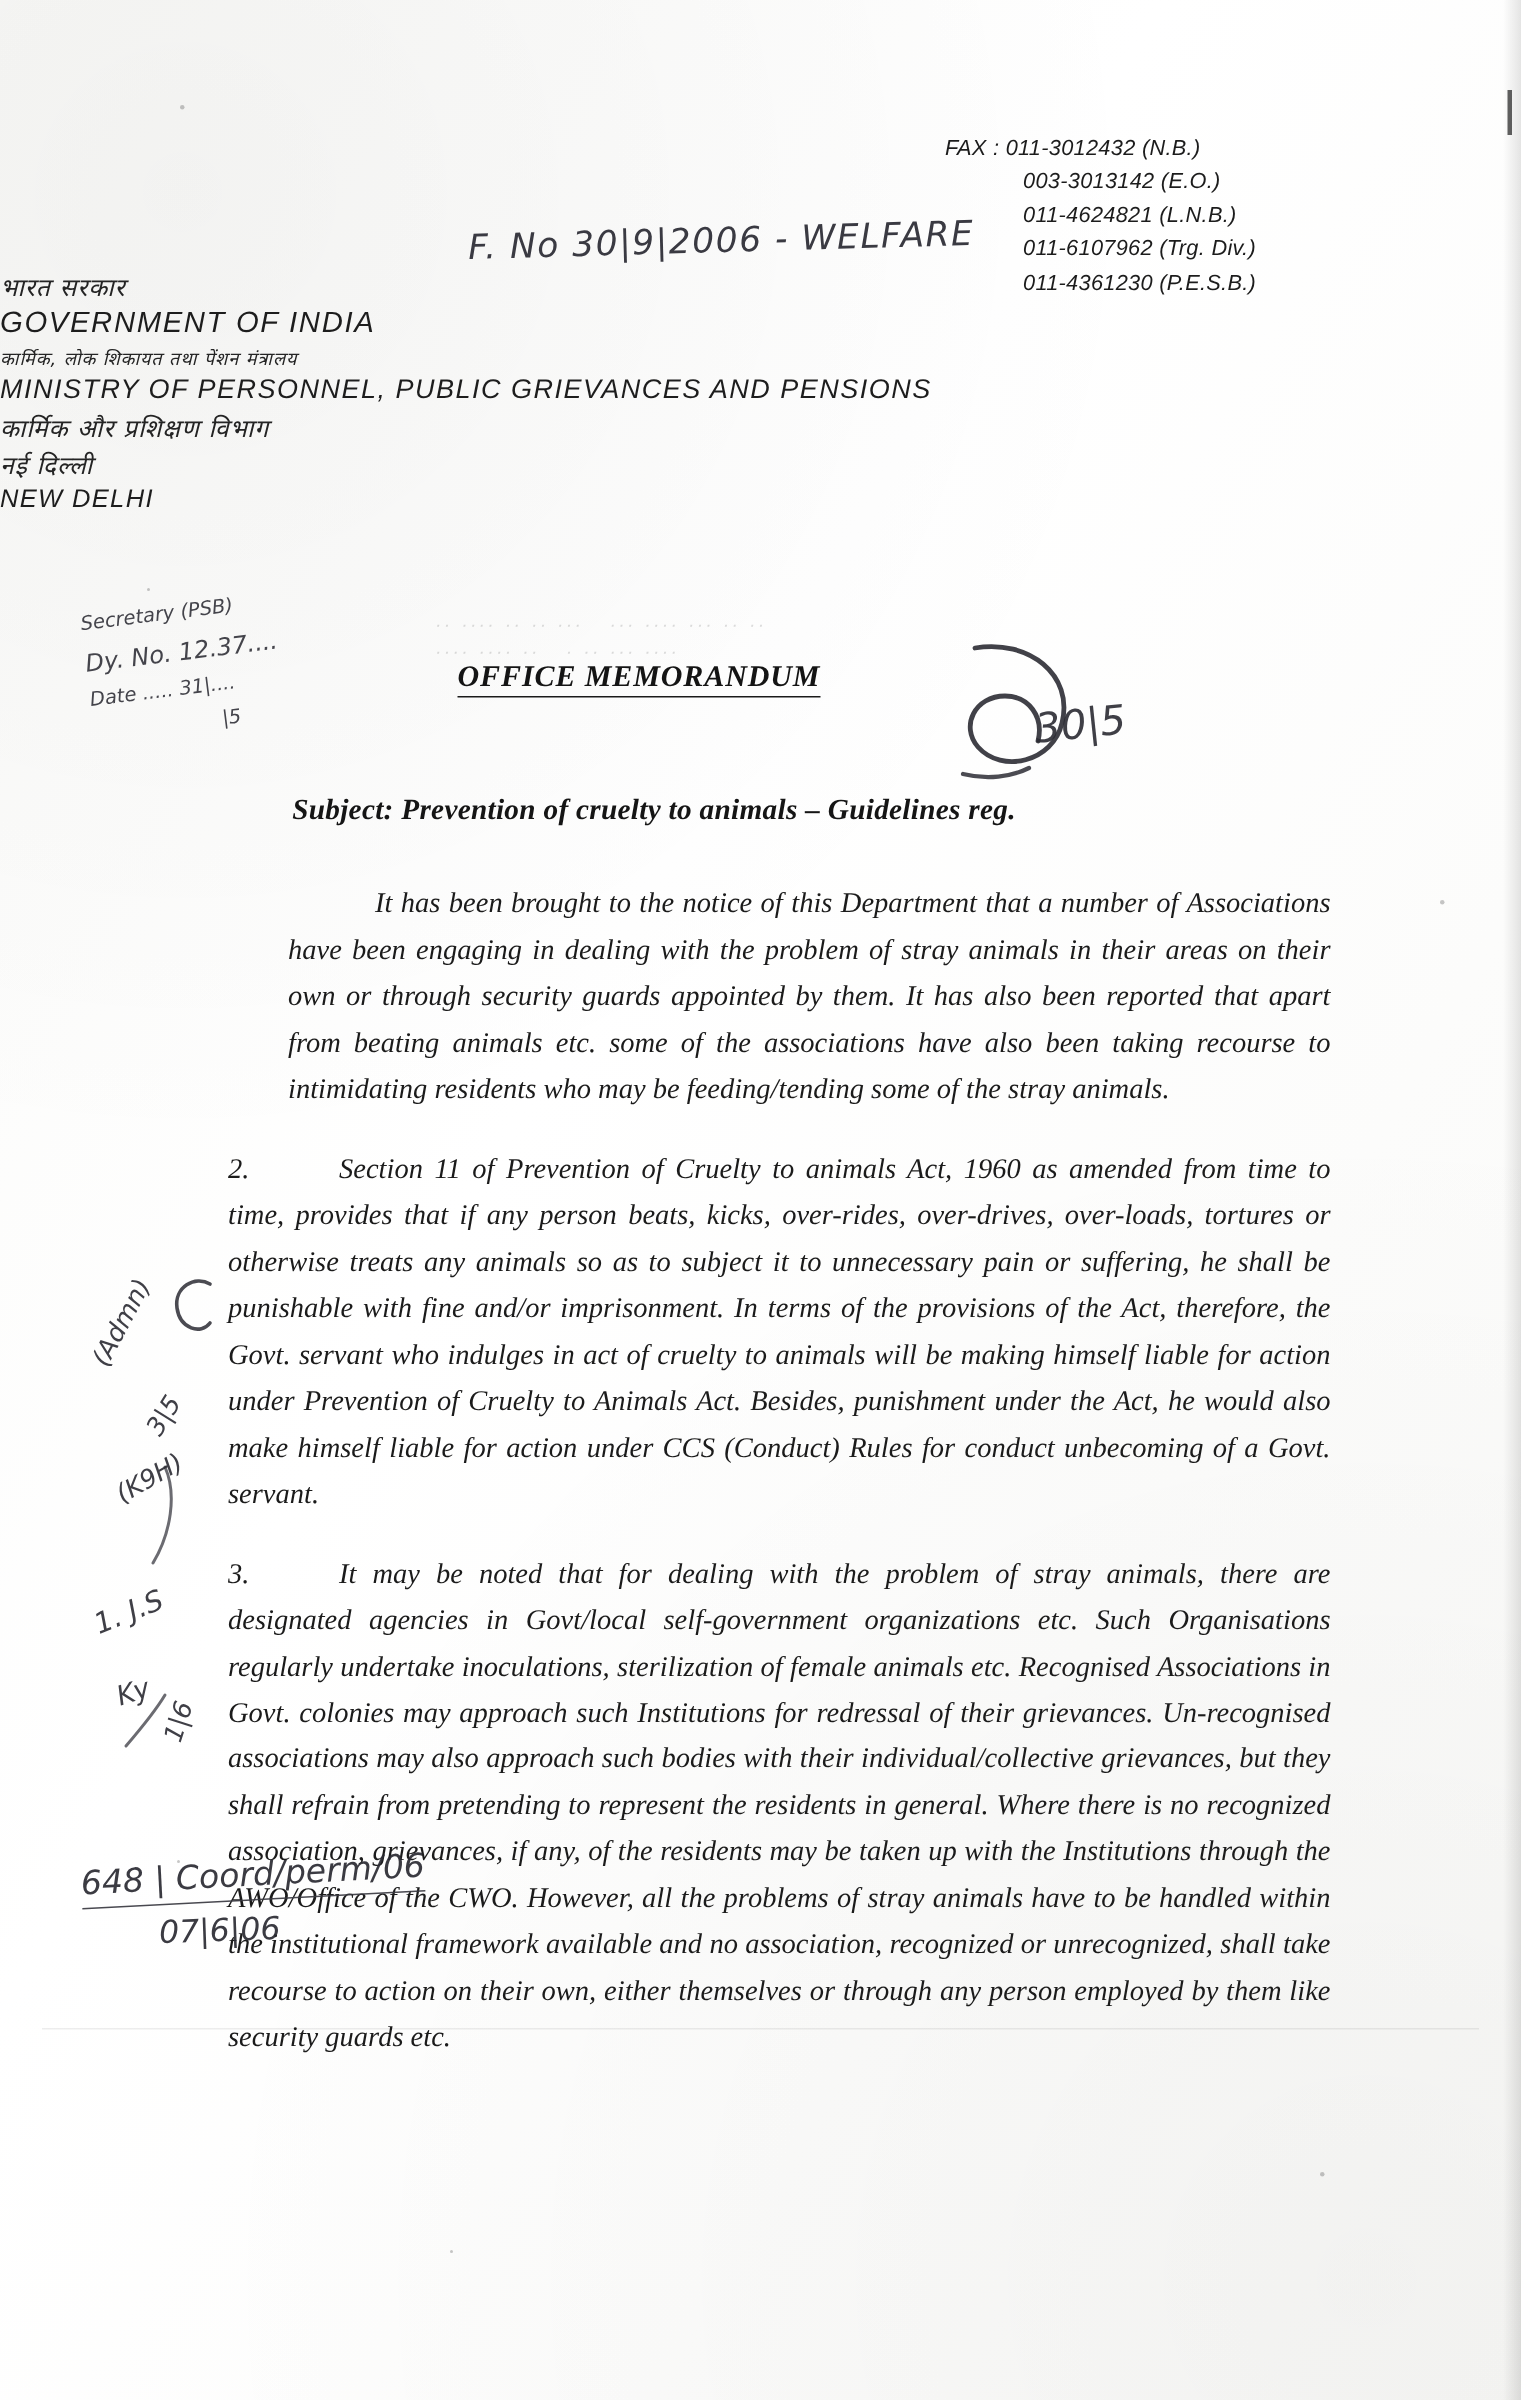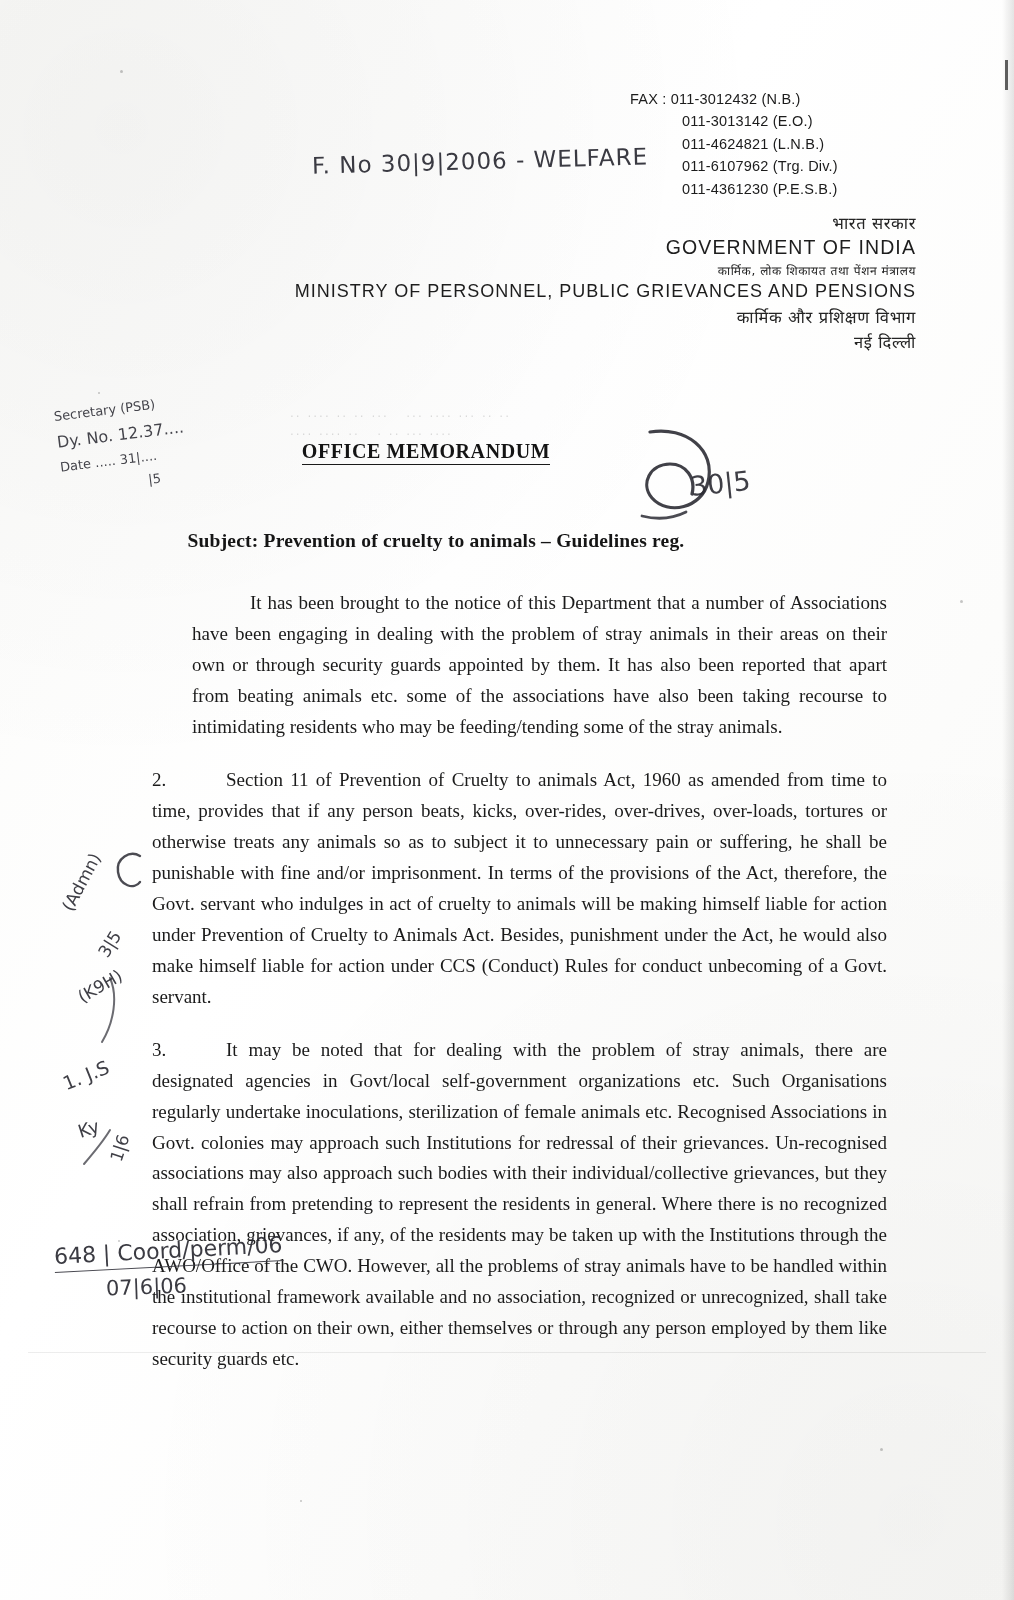--- a/index.html
+++ b/index.html
@@ -12,20 +12,21 @@
     height: 1600px;
     position: relative;
     font-family: "Liberation Serif", serif;
     color: #1a1a1a;
     overflow: hidden;
   }
   .page {
     position: absolute;
     inset: 0;
     background: #0ea5e9;
+    font-style: italic;
   }
   
   .scan-tint {
     position: absolute;
     inset: 0;
     background:
       radial-gradient(circle at 12% 8%, rgba(0,0,0,0.035) 0%, rgba(0,0,0,0) 38%),
       radial-gradient(circle at 90% 95%, rgba(0,0,0,0.03) 0%, rgba(0,0,0,0) 45%),
       linear-gradient(120deg, rgba(250,250,248,1) 0%, rgba(255,255,255,1) 40%, rgba(249,249,247,1) 100%);
     pointer-events: none;
@@ -73,22 +74,21 @@
     font-family: "DejaVu Sans", sans-serif;
     opacity: .92;
   }
 
   
   .letterhead {
     position: absolute;
     top: 178px;
     left: 0;
     width: 916px;
-    text-align: right;
-    margin-top: 32px;
+    text-align: left;
   }
   .lh-hindi {
     font-family: "DejaVu Sans", sans-serif;
     font-size: 16.5px;
     letter-spacing: .6px;
     color: #242424;
     margin: 1px 0 2px;
   }
   .lh-hindi.big {
     font-size: 12px;
@@ -332,21 +332,21 @@
   <div class="edge-shadow-right"></div>
   <div class="edge-mark"></div>
 
   <div class="fax-block">
     <div class="fax-row">
       <span class="fax-label">FAX :</span>
       <span>011-3012432</span>
       <span>(N.B.)</span>
     </div>
     <div class="fax-row" style="padding-left:52px;">
-      <span>011-3013142</span>
+      <span>003-3013142</span>
       <span>(E.O.)</span>
     </div>
     <div class="fax-row" style="padding-left:52px;">
       <span>011-4624821</span>
       <span>(L.N.B.)</span>
     </div>
     <div class="fax-row" style="padding-left:52px;">
       <span>011-6107962</span>
       <span>(Trg. Div.)</span>
     </div>
@@ -358,20 +358,21 @@
 
   <div class="file-no">F. No 30|9|2006 - WELFARE</div>
 
   <div class="letterhead">
     <div class="lh-hindi">भारत सरकार</div>
     <div class="lh-eng">GOVERNMENT OF INDIA</div>
     <div class="lh-hindi big">कार्मिक, लोक शिकायत तथा पेंशन मंत्रालय</div>
     <div class="lh-eng small">MINISTRY OF PERSONNEL, PUBLIC GRIEVANCES AND PENSIONS</div>
     <div class="lh-hindi">कार्मिक और प्रशिक्षण विभाग</div>
     <div class="lh-hindi">नई दिल्ली</div>
+    <div class="lh-eng tiny">NEW DELHI</div>
   </div>
 
 
   <div class="diary">
     <div class="d-line">Secretary (PSB)</div>
     <div class="d-line num">Dy. No. 12.37....</div>
     <div class="d-line">Date ..... 31|....</div>
     <div class="d-line" style="margin-left:86px;">|5</div>
   </div>
 

